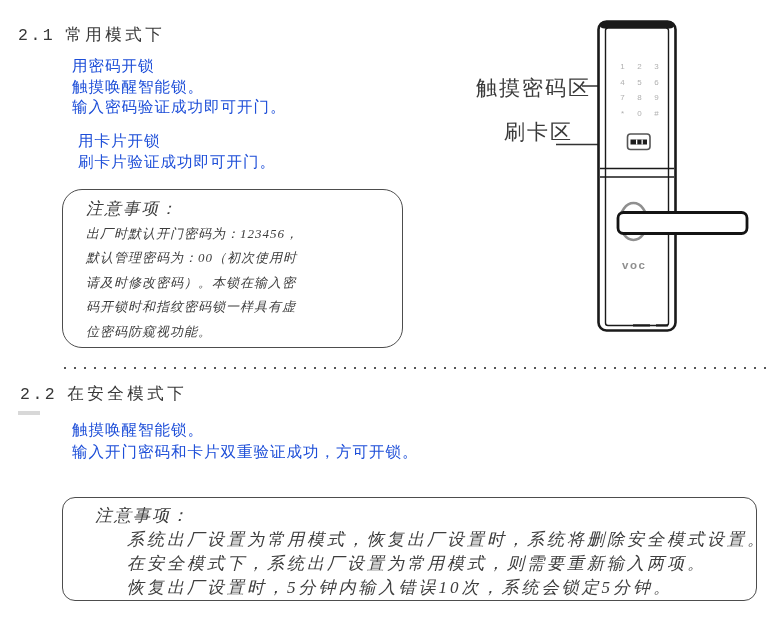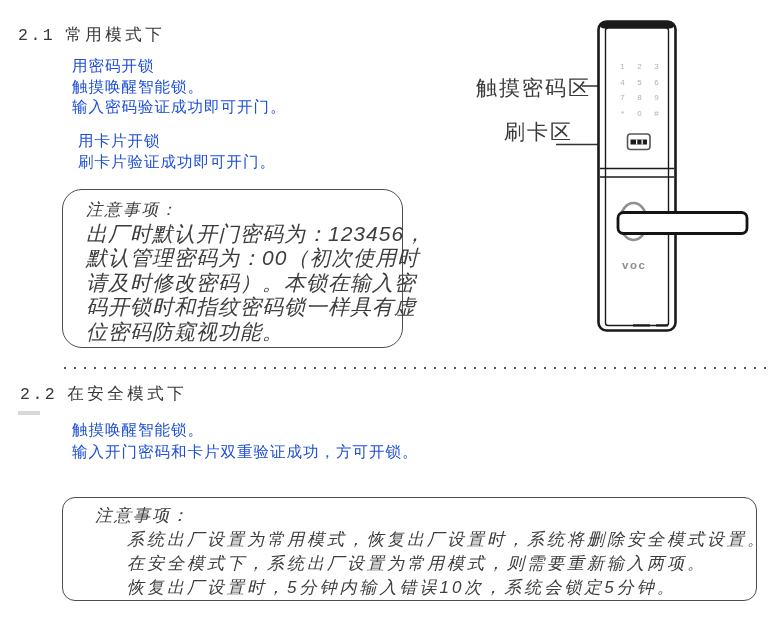--- a/index.html
+++ b/index.html
@@ -6,23 +6,23 @@
   .page{position:relative;width:778px;height:617px;background:#ffffff;overflow:hidden;
         font-family:"Liberation Sans",sans-serif;color:#3f3f3f;}
   .abs{position:absolute;}
   .heading{font-size:16.5px;color:#383838;white-space:nowrap;}
   .heading .hnum{letter-spacing:2.5px;margin-right:10px;font-family:Liberation Mono, monospace;}
   .heading .htitle{letter-spacing:3.5px;}
   .para{font-size:15.5px;line-height:20.5px;letter-spacing:1px;color:#1d4ed8;white-space:nowrap;}
   .notebox{position:absolute;border:1.3px solid #4d4d4d;background:#fff;box-sizing:border-box;}
   .box1{left:62px;top:189px;width:341px;height:159px;border-radius:20px;padding:7px 0 0 23px;}
   .box2{left:62px;top:497px;width:695px;height:104px;border-radius:13px;padding:6px 0 0 32px;}
-  .notetext{font-family:Liberation Sans, sans-serif;font-style:italic;color:#3d3d3d;white-space:nowrap;}
+  .notetext{font-family:Liberation Serif, serif;font-style:italic;color:#3d3d3d;white-space:nowrap;}
   .box1 .note-title{font-size:16.5px;line-height:24.5px;letter-spacing:2px;}
-  .box1 .note-line{font-size:21px;line-height:24.5px;letter-spacing:1px;}
+  .box1 .note-line{font-size:13px;line-height:24.5px;letter-spacing:1px;}
   .box2 .note-title{font-size:17px;line-height:24px;letter-spacing:2px;}
   .box2 .note-line{font-size:17px;line-height:24px;letter-spacing:3px;margin-left:32px;}
   .calloutlabel{font-size:21px;letter-spacing:2px;color:#3a3a3a;white-space:nowrap;}
   .dotted{left:64px;top:367px;width:702px;height:2px;
           background:repeating-linear-gradient(to right,#555 0 2px,transparent 2px 10px);}
   .marker{left:18px;top:411px;width:22px;height:4px;background:#d8d8d8;}
 </style>
 </head>
 <body>
 

